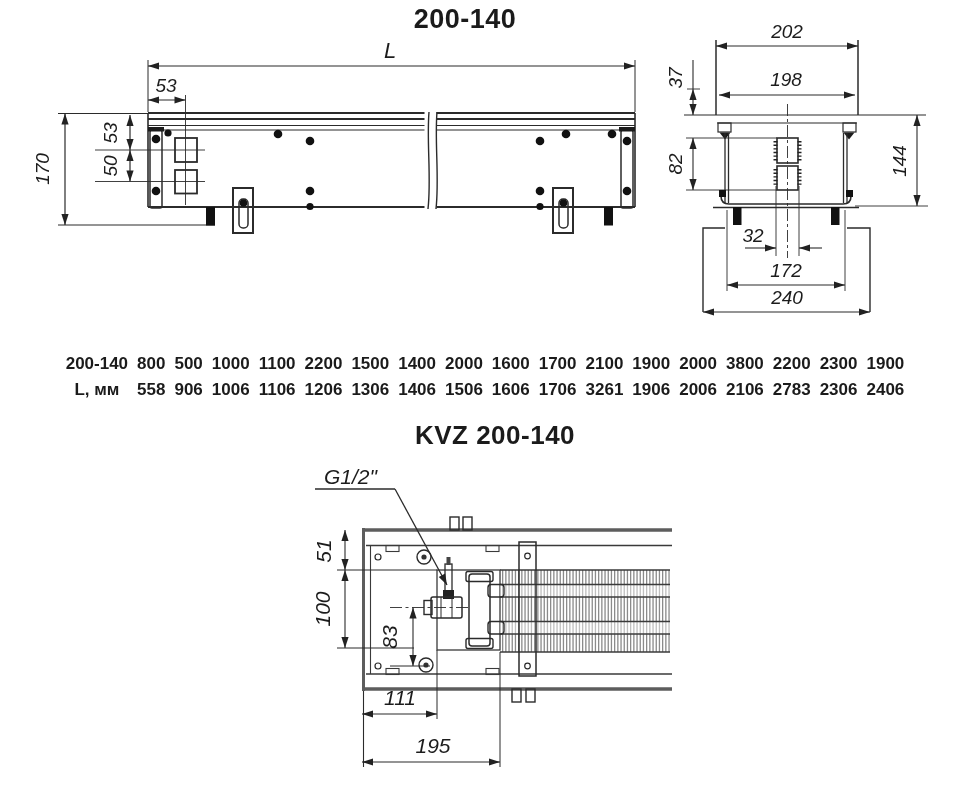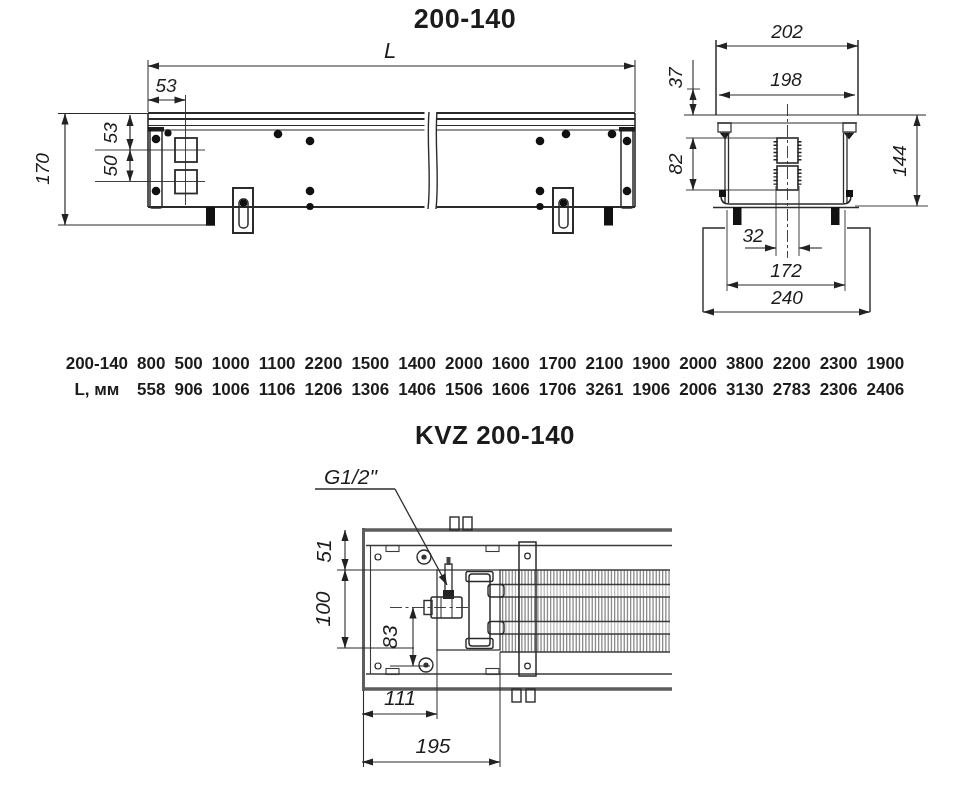--- a/index.html
+++ b/index.html
@@ -77,21 +77,21 @@
       <div class="st-col">
         <div class="st-cell">1900</div>
         <div class="st-cell">1906</div>
       </div>
       <div class="st-col">
         <div class="st-cell">2000</div>
         <div class="st-cell">2006</div>
       </div>
       <div class="st-col">
         <div class="st-cell">3800</div>
-        <div class="st-cell">3130</div>
+        <div class="st-cell">2106</div>
       </div>
       <div class="st-col">
         <div class="st-cell">2200</div>
         <div class="st-cell">2783</div>
       </div>
       <div class="st-col">
         <div class="st-cell">2300</div>
         <div class="st-cell">2306</div>
       </div>
       <div class="st-col">

